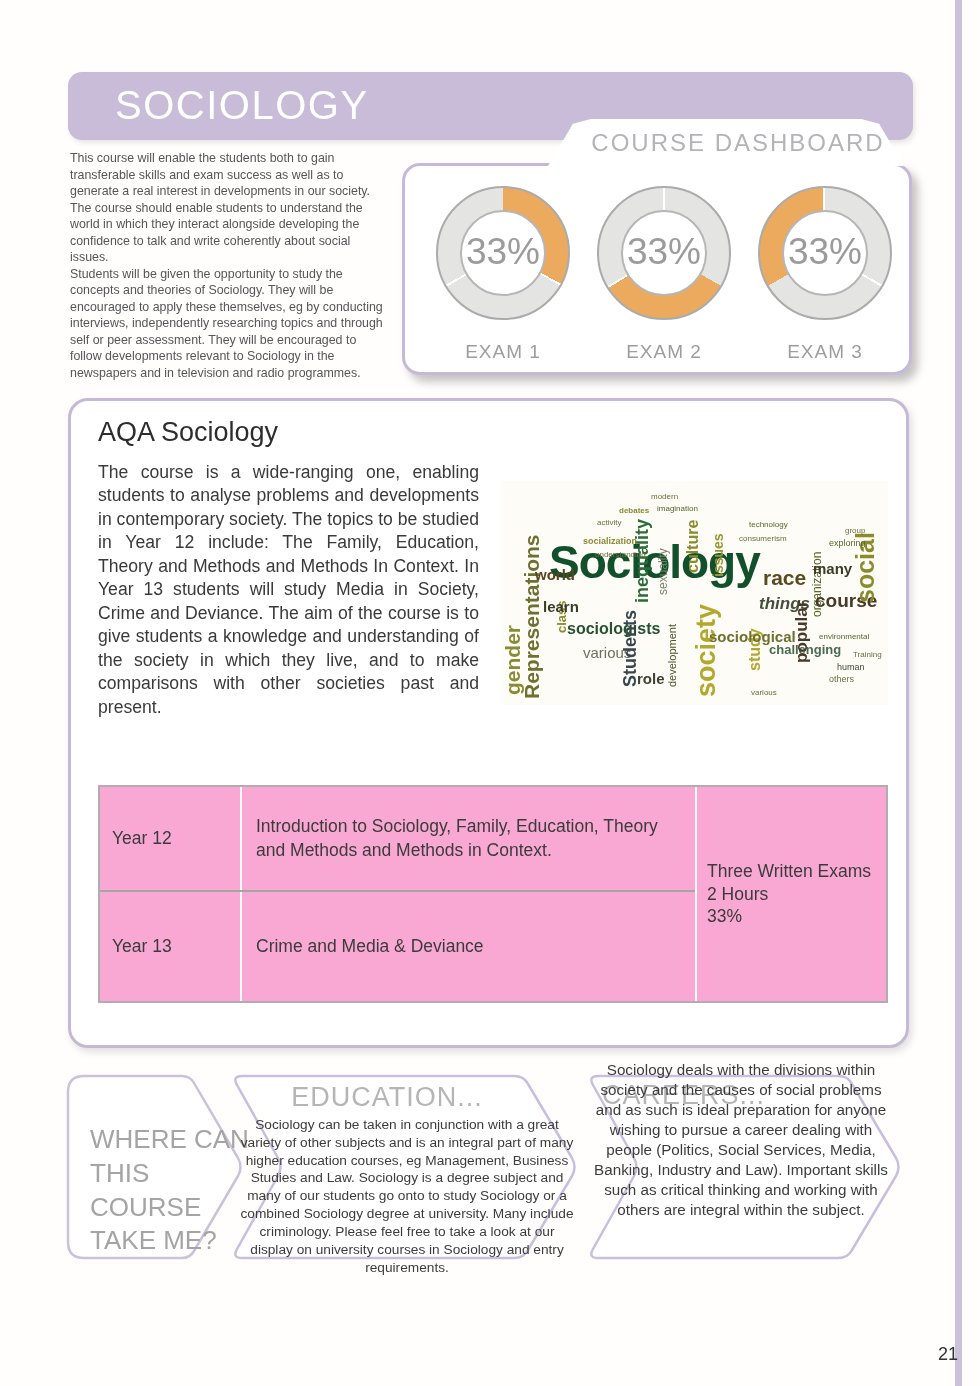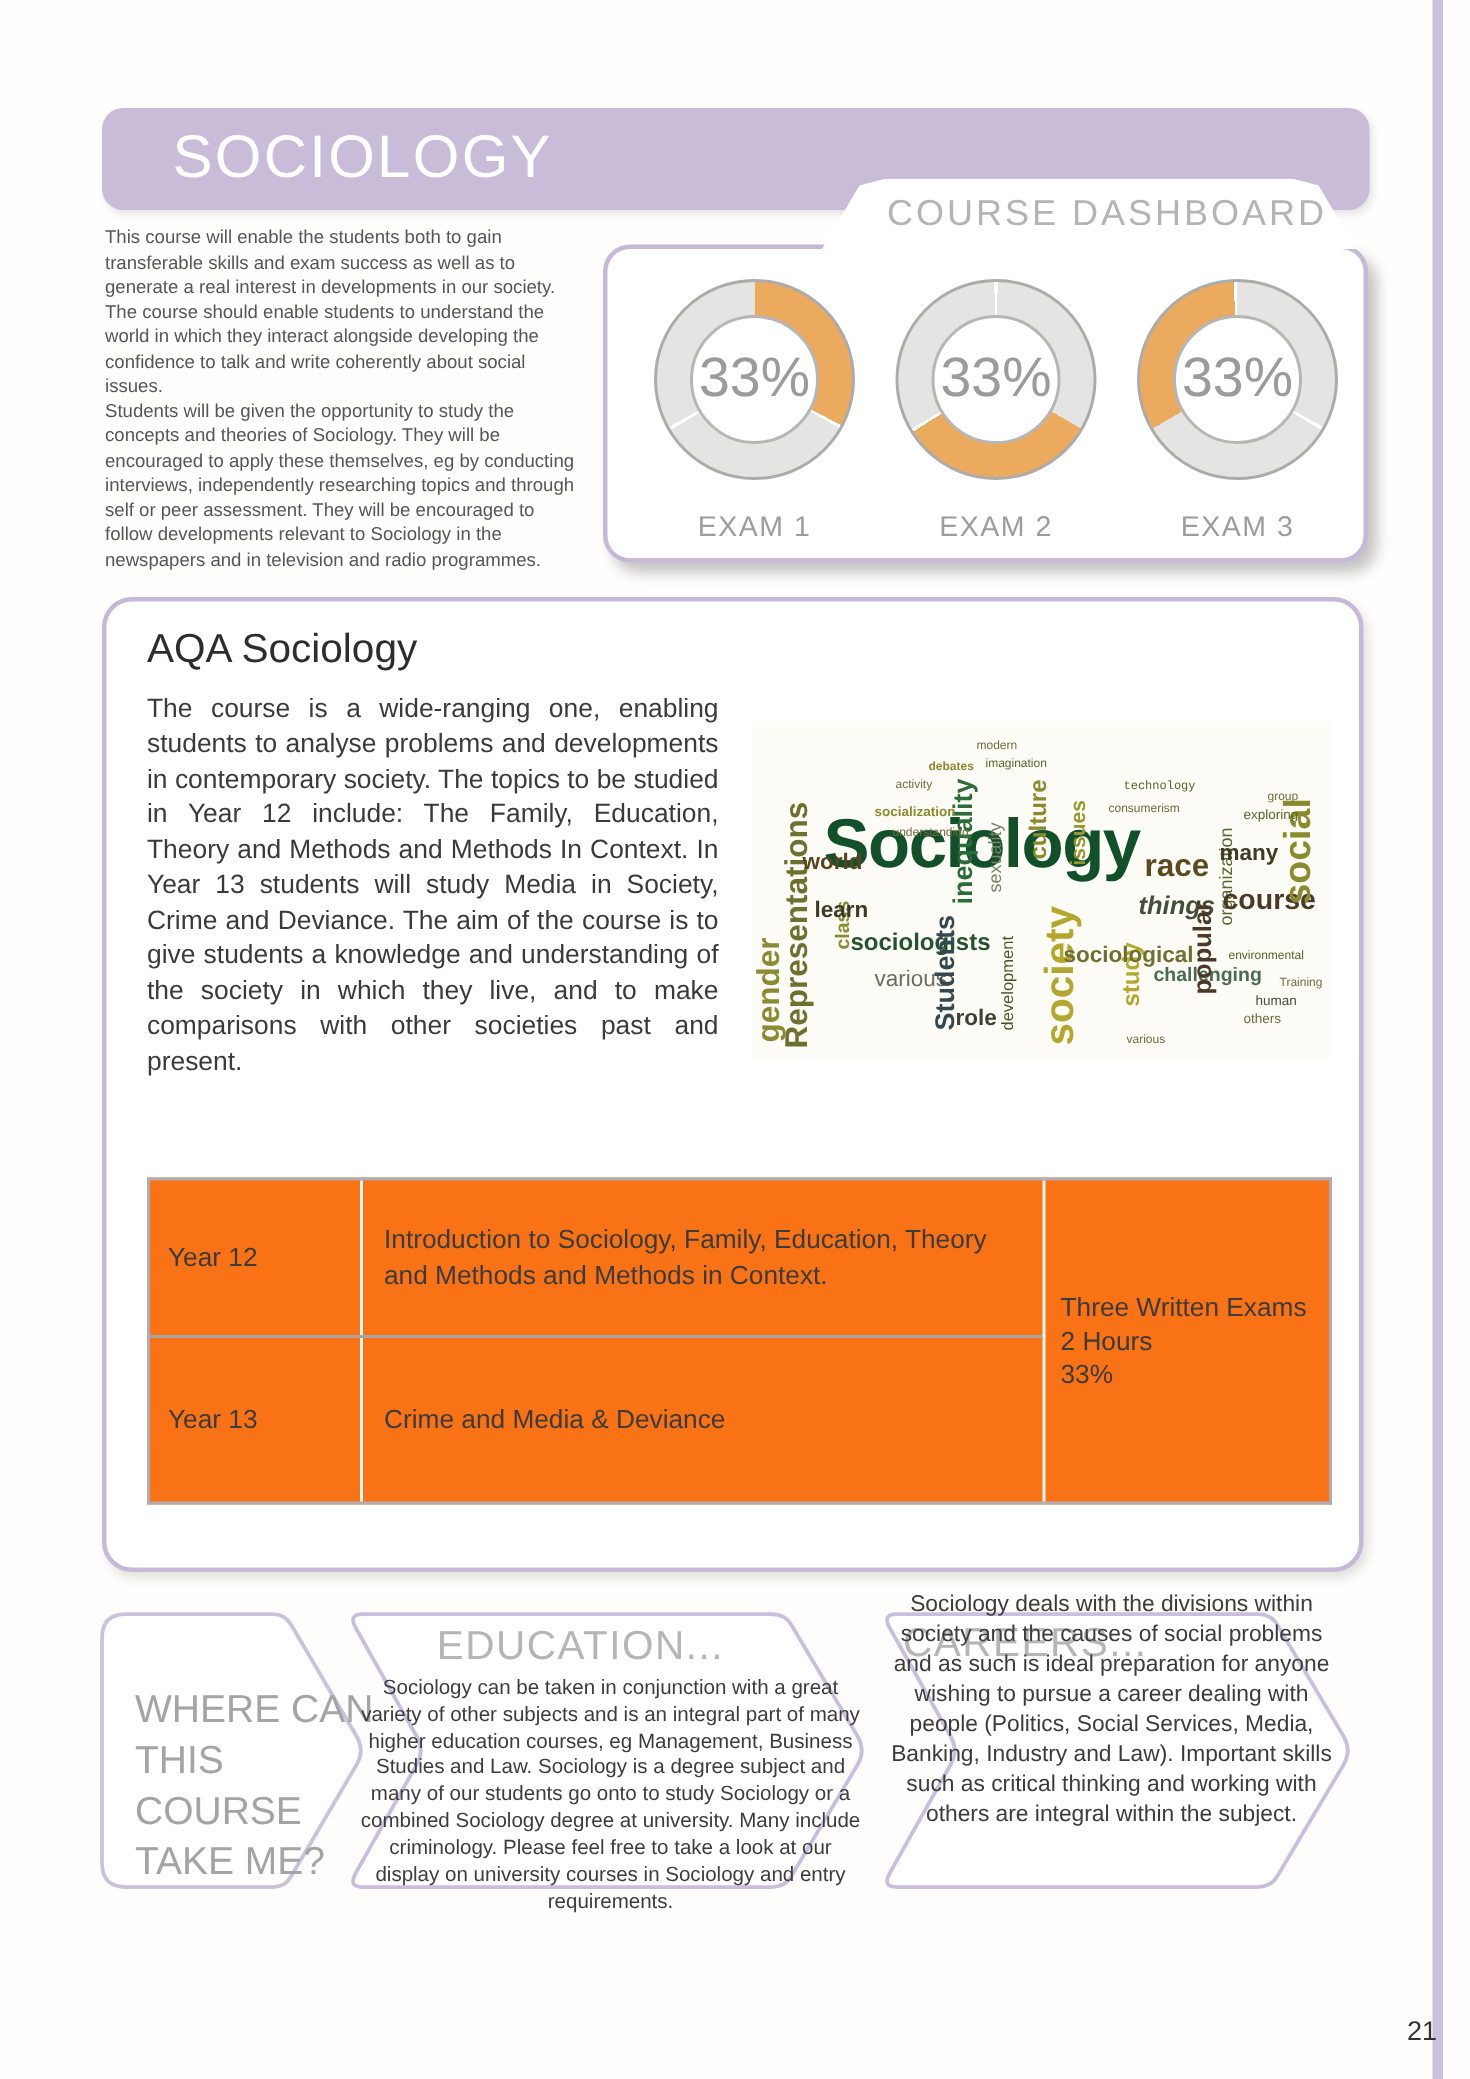--- a/index.html
+++ b/index.html
@@ -78,21 +78,21 @@
   }
   .word-cloud {
     position:absolute; left:430px; top:80px; width:387px; height:224px;
     background:#fdfcf7; overflow:hidden;
   }
   .word-cloud span { position:absolute; white-space:nowrap; line-height:1; font-family:"Liberation Sans", sans-serif; }
 
   
   .course-table {
     position:absolute; left:27px; top:384px; width:790px; height:218px;
-    background:#f97316; border:2px solid #b2acb2;
+    background:#f9a8d4; border:2px solid #b2acb2;
     font-size:17.5px; color:#3b3b3b;
   }
   .tbl-v1 { position:absolute; left:140px; top:0; width:2px; height:214px; background:#fafaf8; }
   .tbl-v2 { position:absolute; left:595px; top:0; width:2px; height:214px; background:#fafaf8; }
   .tbl-h  { position:absolute; left:0; top:103px; width:595px; height:1.5px; background:#a5a5a5; }
   .cell { position:absolute; display:flex; align-items:center; }
   .cell-year12 { left:12px; top:0; width:120px; height:103px; }
   .cell-desc12 { left:156px; top:0; width:428px; height:103px; line-height:1.35; }
   .cell-year13 { left:12px; top:104px; width:120px; height:110px; }
   .cell-desc13 { left:156px; top:104px; width:428px; height:110px; }
@@ -194,21 +194,21 @@
         <span style="left: 310px; top: 136px; font-size: 12px; color: rgb(85, 103, 42); font-weight: 400; transform-origin: 0px 0px; transform: rotate(-90deg);">organization</span>
         <span style="left: 312px; top: 80px; font-size: 15px; color: rgb(60, 60, 40); font-weight: 700;">many</span>
         <span style="left: 314px; top: 110px; font-size: 19px; color: rgb(74, 56, 40); font-weight: 700;">course</span>
         <span style="left: 352px; top: 122px; font-size: 25px; color: rgb(139, 139, 46); font-weight: 700; transform-origin: 0px 0px; transform: rotate(-90deg);">social</span>
         <span style="left: 150px; top: 12px; font-size: 8px; color: rgb(110, 110, 64); font-weight: 400;">modern</span>
         <span style="left: 156px; top: 24px; font-size: 8px; color: rgb(85, 103, 42); font-weight: 400;">imagination</span>
         <span style="left: 118px; top: 26px; font-size: 8px; color: rgb(139, 139, 51); font-weight: 700;">debates</span>
         <span style="left: 96px; top: 38px; font-size: 8px; color: rgb(110, 110, 64); font-weight: 400;">activity</span>
         <span style="left: 82px; top: 56px; font-size: 9px; color: rgb(139, 139, 51); font-weight: 700;">socialization</span>
         <span style="left: 94px; top: 70px; font-size: 8px; color: rgb(110, 110, 64); font-weight: 400;">understanding</span>
-        <span style="left: 248px; top: 40px; font-size: 8px; color: rgb(85, 103, 42); font-weight: 400; font-family: Liberation Mono, monospace;">technology</span>
+        <span style="left: 248px; top: 40px; font-size: 8px; color: rgb(85, 103, 42); font-weight: 400;">technology</span>
         <span style="left: 238px; top: 54px; font-size: 8px; color: rgb(110, 110, 64); font-weight: 400;">consumerism</span>
         <span style="left: 328px; top: 58px; font-size: 9px; color: rgb(85, 103, 42); font-weight: 400;">exploring</span>
         <span style="left: 344px; top: 46px; font-size: 8px; color: rgb(110, 110, 64); font-weight: 400;">group</span>
         <span style="left: 318px; top: 152px; font-size: 8px; color: rgb(85, 103, 42); font-weight: 400;">environmental</span>
         <span style="left: 352px; top: 170px; font-size: 8px; color: rgb(110, 110, 64); font-weight: 400;">Training</span>
         <span style="left: 336px; top: 182px; font-size: 9px; color: rgb(68, 80, 60); font-weight: 400;">human</span>
         <span style="left: 328px; top: 194px; font-size: 9px; color: rgb(110, 110, 64); font-weight: 400;">others</span>
         <span style="left: 250px; top: 208px; font-size: 8px; color: rgb(110, 110, 64); font-weight: 400;">various</span>
       </div>
 

